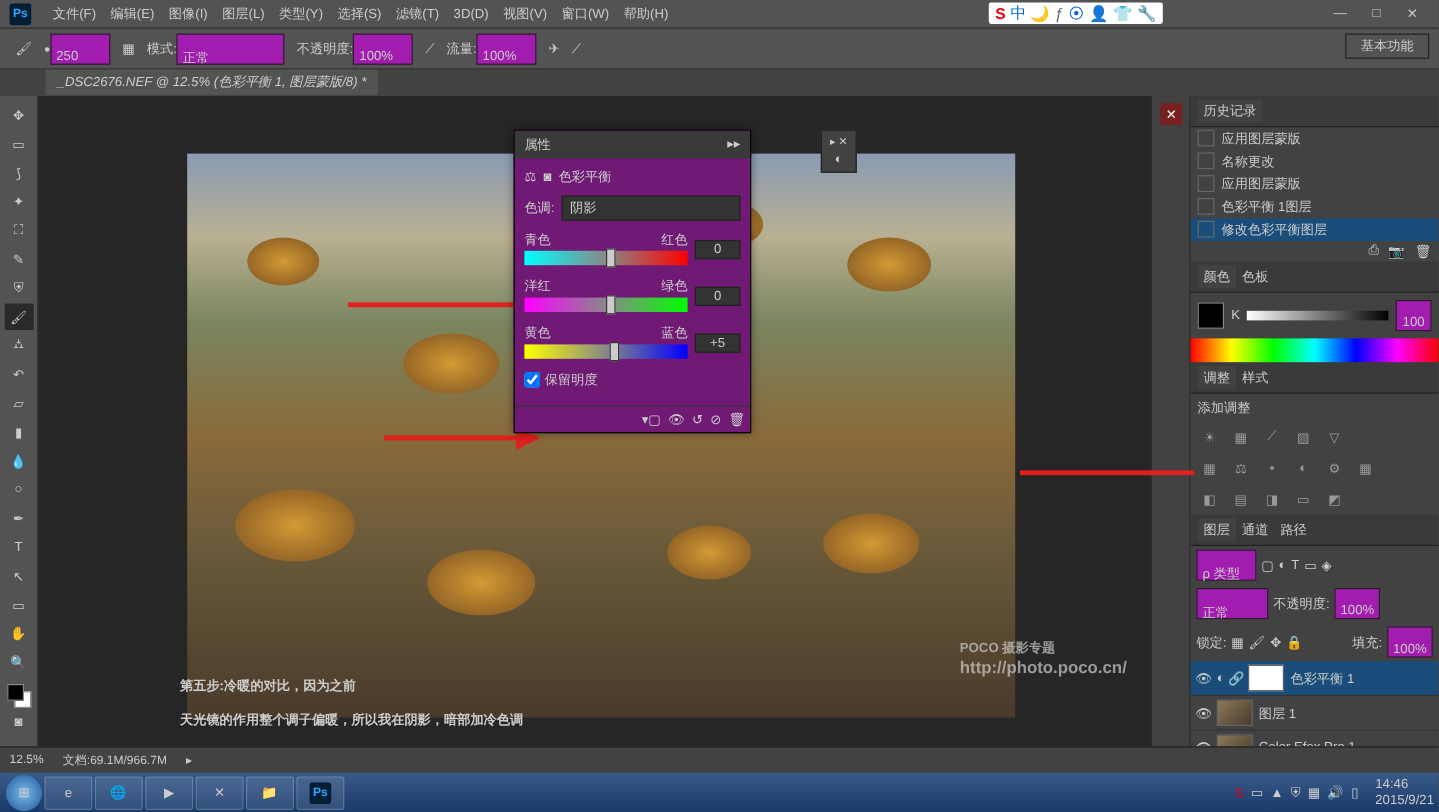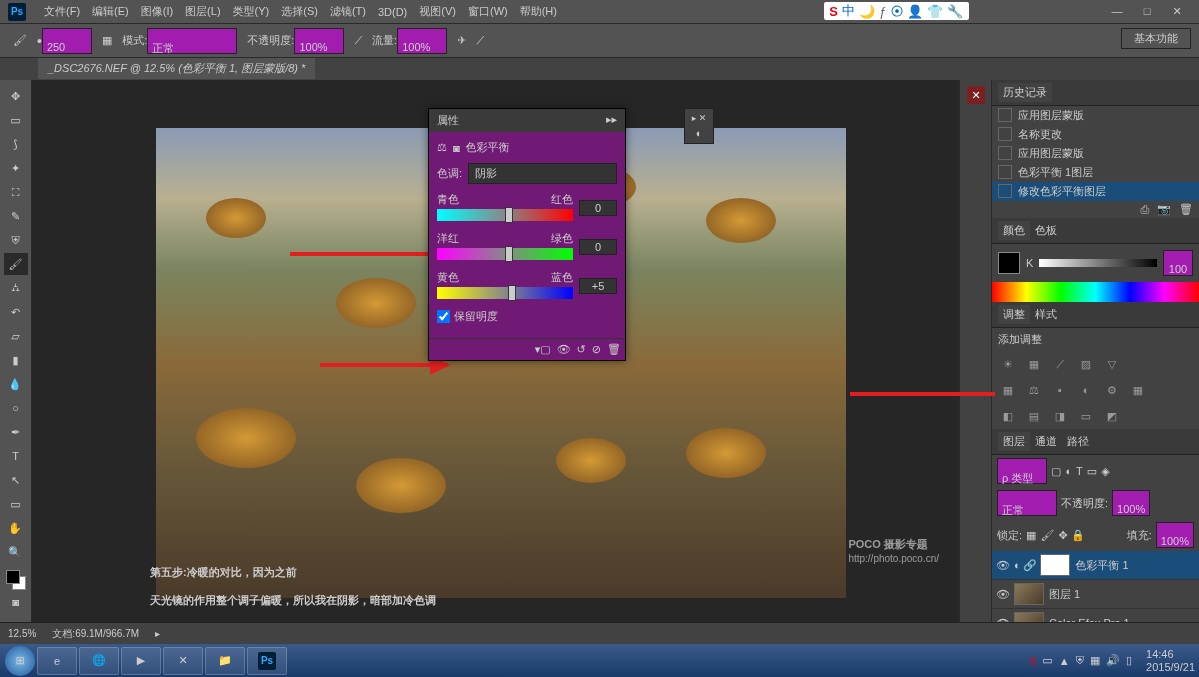--- a/index.html
+++ b/index.html
@@ -25,21 +25,21 @@
 .swatch .fg{width:14px;height:14px;background:#000;border:1px solid #888;position:absolute;top:0;left:0}
 .swatch .bg{width:14px;height:14px;background:#fff;border:1px solid #888;position:absolute;bottom:0;right:0}
 .canvas-area{flex:1;background:#262626;position:relative;overflow:hidden}
 .canvas-img{position:absolute;left:124px;top:48px;width:690px;height:470px;background:linear-gradient(180deg,#8b9bb5 0%,#b8b090 15%,#7a8560 30%,#8a6a3a 50%,#6a5a3a 70%,#4a3a2a 100%)}
 .tree-blob{position:absolute;border-radius:50%;background:radial-gradient(#d49a35,#7a5020)}
 .annotation{position:absolute;color:#e02020;font-size:16px;font-weight:bold;line-height:28px}
 .arrow{position:absolute;height:10px}
 .arrow-line{height:4px;background:#e02020}
 .arrow-head{position:absolute;right:-2px;top:-8px;width:0;height:0;border-left:20px solid #e02020;border-top:10px solid transparent;border-bottom:10px solid transparent}
 .watermark{position:absolute;right:20px;bottom:80px;color:#fff;opacity:.7;font-size:18px;font-weight:bold}
-.watermark small{display:block;font-size:10px;font-weight:normal}
+.watermark small{display:block;font-size:14px;font-weight:bold}
 .collapsed-dock{width:32px;background:#424242;border-left:1px solid #2a2a2a;position:relative}
 .dock-x{position:absolute;top:6px;right:6px;width:18px;height:18px;background:#7a2020;color:#fff;display:flex;align-items:center;justify-content:center;cursor:pointer}
 .panels{width:208px;background:#424242;border-left:1px solid #2a2a2a;display:flex;flex-direction:column;overflow:hidden}
 .panel-header{background:#3a3a3a;padding:3px 6px;display:flex;align-items:flex-end;border-bottom:1px solid #222}
 .panel-tab{padding:2px 5px}
 .panel-tab.active{background:#424242}
 .history-list{max-height:110px;overflow:hidden}
 .hist-item{display:flex;align-items:flex-start;padding:2px 6px;cursor:pointer}
 .hist-item.sel{background:#1a4d7a}
 .hist-icon{width:14px;height:14px;border:1px solid #666;margin-right:6px}

